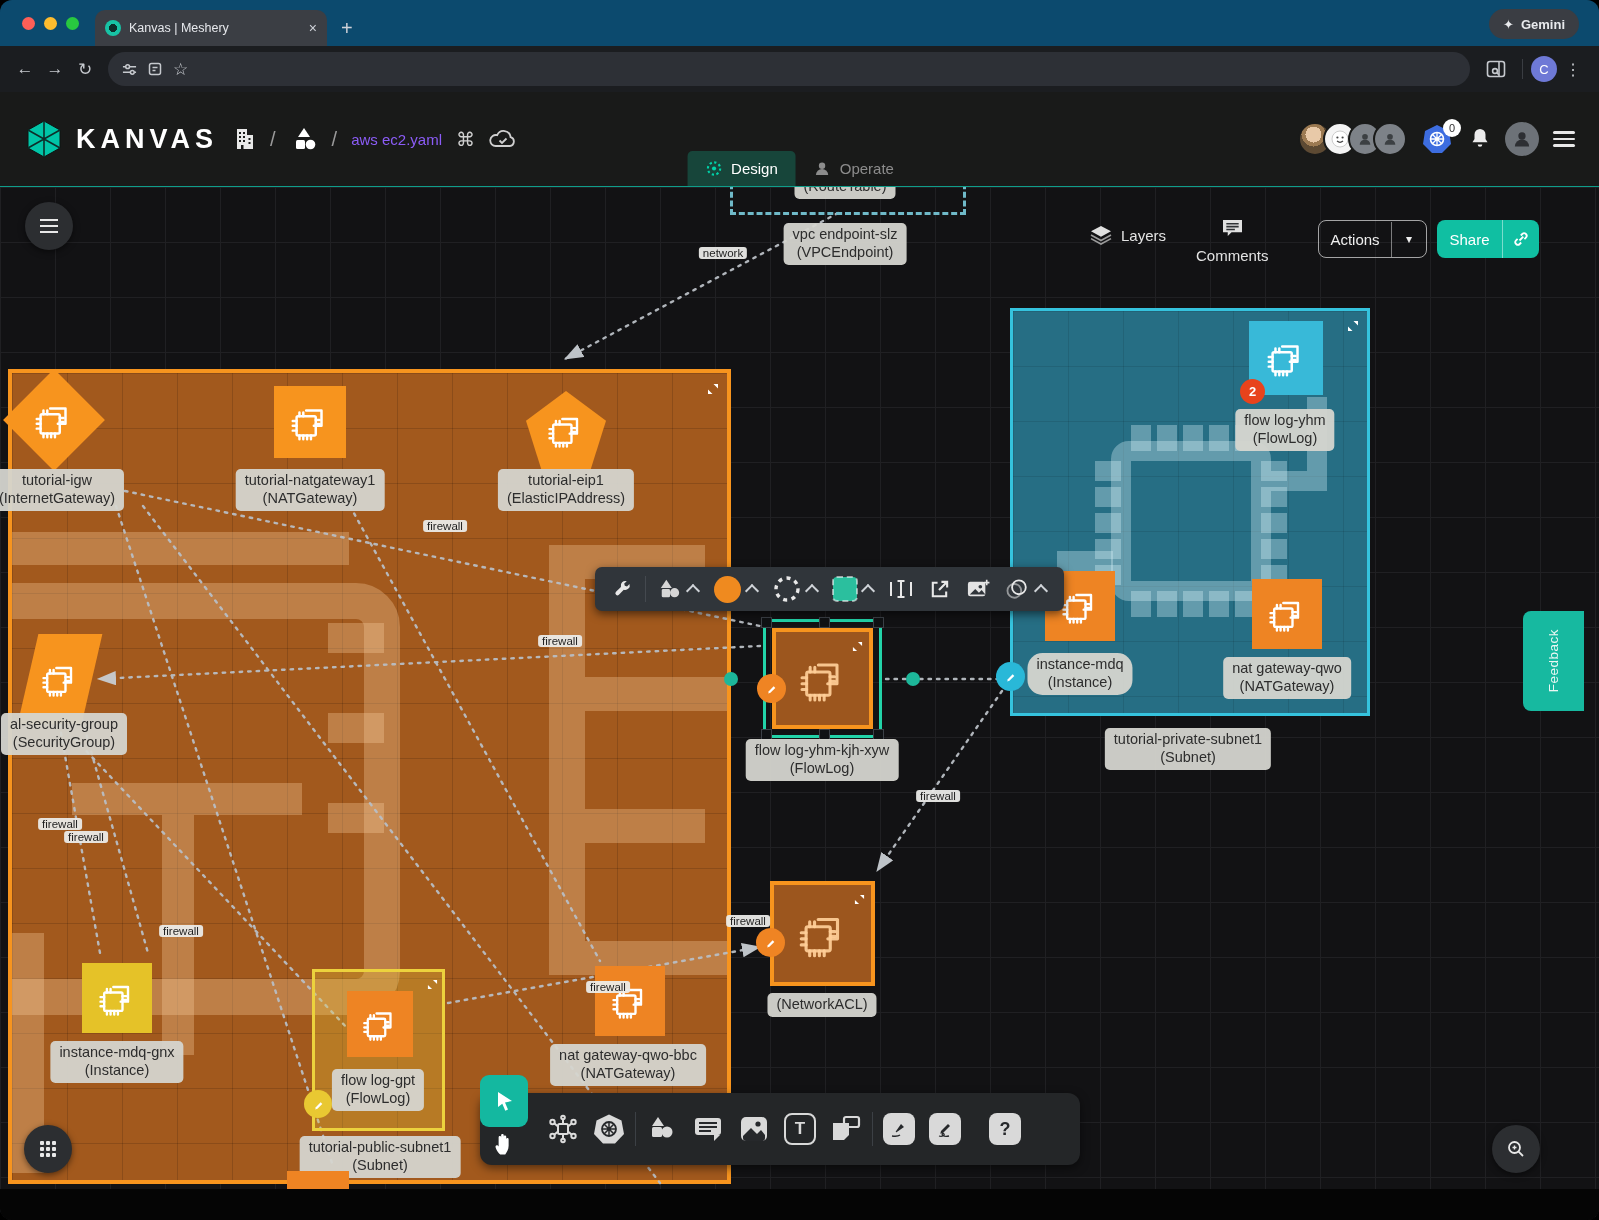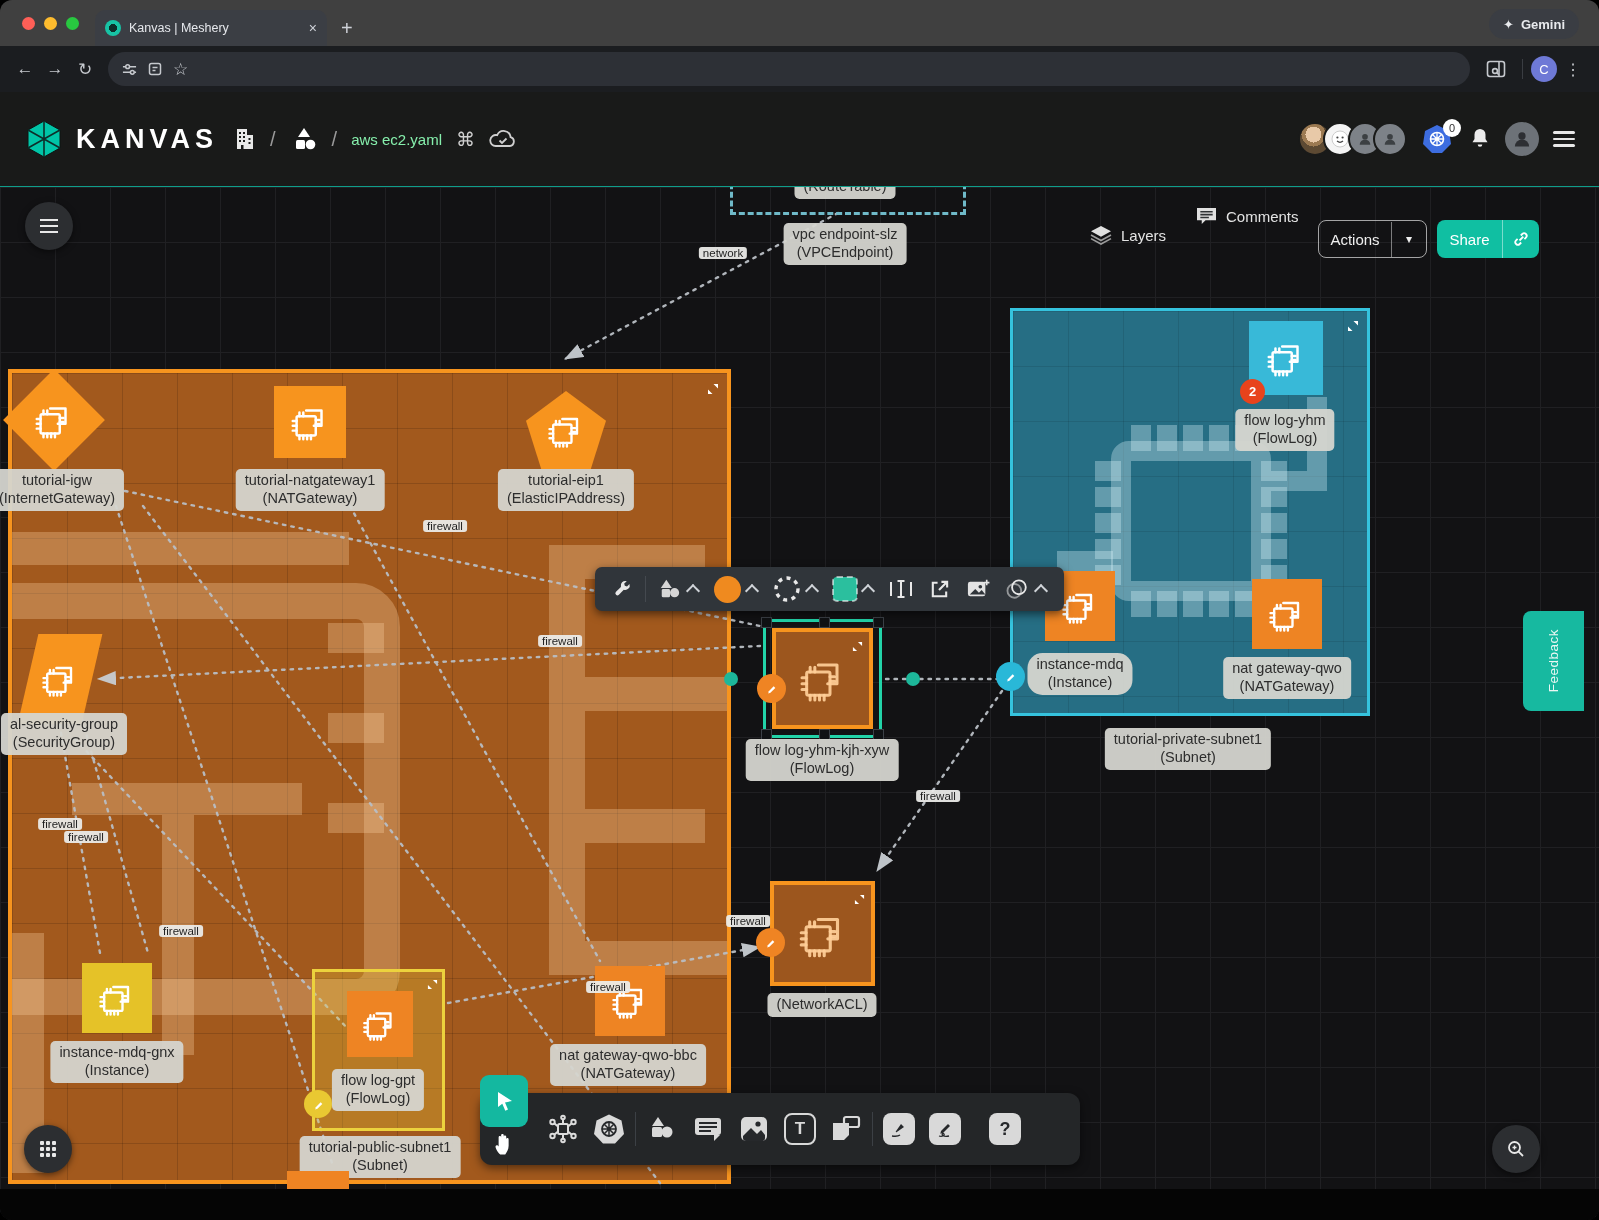--- a/index.html
+++ b/index.html
@@ -1,20 +1,20 @@
 <!DOCTYPE html>
 <html><head>
 <meta charset="utf-8">
 <style>
   html,body{margin:0;padding:0;background:#000;font-family:"Liberation Sans",sans-serif;}
   .window{position:relative;width:1599px;height:1220px;background:#0c0d0e;border-radius:12px;overflow:hidden;}
   .abs{position:absolute;}
 
   
-  .tabbar{height:46px;background:#404040;display:flex;align-items:flex-end;justify-content:space-between;}
+  .tabbar{height:46px;background:#0c4a6e;display:flex;align-items:flex-end;justify-content:space-between;}
   .lights{display:flex;gap:9px;align-items:center;height:46px;padding:0 16px 0 22px;}
   .light{width:13px;height:13px;border-radius:50%;}
   .tab{width:212px;height:36px;background:#3b3e44;border-radius:10px 10px 0 0;display:flex;align-items:center;padding:0 10px;gap:8px;}
   .tab-title{flex:1;font-size:12.5px;color:#e6e8ec;white-space:nowrap;overflow:hidden;}
   .tab-close{color:#cfd2d8;font-size:14px;line-height:1;}
   .favicon{width:16px;height:16px;border-radius:50%;background:radial-gradient(circle at 50% 50%, #0d2e2a 0 4px, #17c3a5 4px 8px);flex:0 0 16px;}
   .newtab{color:#cfd2d8;font-size:20px;margin:0 0 6px 14px;}
   .gemini{margin:0 20px 7px auto;height:30px;border-radius:15px;background:#3a3d43;display:flex;align-items:center;gap:7px;padding:0 14px;color:#e8eaed;font-size:13px;}
   .urlrow{height:46px;background:#1b1d20;display:flex;align-items:center;padding:0 10px;}
   .navbtn{width:30px;height:30px;display:flex;align-items:center;justify-content:center;color:#c6c9ce;font-size:17px;}
@@ -23,21 +23,21 @@
   .pillicon{color:#c6c9ce;display:flex;align-items:center;}
   .divider-v{width:1px;height:20px;background:#3a3d42;margin:0 8px;}
   .avatar-c{width:26px;height:26px;border-radius:50%;background:#6e79d6;color:#fff;font-size:13px;display:flex;align-items:center;justify-content:center;}
   .kebab{color:#c6c9ce;font-size:16px;padding:0 8px;}
 
   
   .appheader{position:relative;height:94px;background:#191a19;border-bottom:1px solid #0f9d8a;display:flex;align-items:center;}
   .brand-wrap{display:flex;align-items:center;gap:14px;padding-left:26px;}
   .brand{font-size:27px;font-weight:bold;color:#fff;letter-spacing:5px;}
   .crumb-sep{color:#9a9a9a;font-size:20px;}
-  .filename{color:#86efac;font-size:15px;}
+  .filename{color:#8b5cf6;font-size:15px;}
   .hicon{color:#d9d9d9;display:flex;align-items:center;}
   .cmdkey{color:#cfcfcf;font-size:19px;}
   .hdr-right{margin-left:auto;display:flex;align-items:center;gap:14px;padding-right:24px;}
   .avstack{display:flex;}
   .av{width:30px;height:30px;border-radius:50%;border:2px solid #191a19;margin-left:-9px;display:flex;align-items:center;justify-content:center;}
   .av:first-child{margin-left:0;}
   .av-photo{background:radial-gradient(circle at 45% 35%, #e8c9a8 0 8px, #9c7a52 8px 12px, #5d4a33 12px 16px);}
   .av-smile{background:#f4f4f4;}
   .av-gray{background:#7d8288;}
   .k8swrap{position:relative;width:34px;height:32px;}
@@ -200,20 +200,36 @@
       <span class="filename">aws ec2.yaml</span>
       <span class="cmdkey">⌘</span>
       <span class="hicon">
         <svg width="28" height="22" viewBox="0 0 28 22" fill="none" stroke="#cfcfcf" stroke-width="1.8">
             <path d="M7 18 a5.5 5.5 0 1 1 1.2-10.8 a7 7 0 0 1 13.4 2 a4.5 4.5 0 0 1-.8 8.8 z"></path>
             <path d="M10.5 12.5 l2.5 2.5 4.5-4.5"></path>
           </svg>
       </span>
     </div>
 
+    <div class="modetabs">
+      <div class="modetab active">
+        <svg width="17" height="17" viewBox="0 0 18 18">
+            <circle cx="9" cy="9" r="6.5" fill="none" stroke="#00d3a9" stroke-width="2.2" stroke-dasharray="2.4 2.6"></circle>
+            <circle cx="9" cy="9" r="2.2" fill="#00d3a9"></circle>
+          </svg>
+        <span>Design</span>
+      </div>
+      <div class="modetab inactive">
+        <svg width="17" height="17" viewBox="0 0 18 18" fill="#8c8c8c">
+            <circle cx="9" cy="6" r="3.4"></circle>
+            <path d="M2.5 16 a6.5 6.5 0 0 1 13 0 z"></path>
+          </svg>
+        <span>Operate</span>
+      </div>
+    </div>
 
     <div class="hdr-right">
       <div class="avstack">
         <span class="av av-photo"></span>
         <span class="av av-smile">
           <svg width="18" height="18" viewBox="0 0 18 18">
               <circle cx="9" cy="9" r="8" fill="#fff" stroke="#ccc"></circle>
               <circle cx="6.4" cy="7.5" r="1.1" fill="#444"></circle>
               <circle cx="11.6" cy="7.5" r="1.1" fill="#444"></circle>
               <path d="M6 11 q3 2.6 6 0" stroke="#444" fill="none" stroke-width="1.2"></path>
@@ -336,21 +352,21 @@
     <div class="nlabel" style="left:845px;top:36px;"><span>vpc endpoint-slz</span><br><span>(VPCEndpoint)</span></div>
     <div class="elabel" style="left:723px;top:66px;">network</div>
 
     <div class="topbtn" style="left:1090px;top:38px;">
       <svg width="22" height="20" viewBox="0 0 24 22">
           <path d="M12 1 L23 7 12 13 1 7z" fill="#e0e0e0"></path>
           <path d="M1 11 L12 17 23 11 M1 15 L12 21 23 15" stroke="#9a9a9a" fill="none" stroke-width="1.8"></path>
         </svg>
       <span>Layers</span>
     </div>
-    <div class="topbtn" style="left:1196px;top:20px;">
+    <div class="topbtn" style="left:1196px;top:32px;flex-direction:column;">
       <svg width="21" height="19" viewBox="0 0 22 20">
           <path d="M1 1 h20 v13 h-11 l-4 4 v-4 h-5 z" fill="#e0e0e0"></path>
           <path d="M4.5 5h13 M4.5 8h13 M4.5 11h9" stroke="#303336" stroke-width="1.7"></path>
         </svg>
       <span>Comments</span>
     </div>
     <div class="actions-btn" style="left:1318px;top:33px;width:109px;height:38px;">
       <span class="actions-main">Actions</span>
       <span class="actions-caret">▾</span>
     </div>

